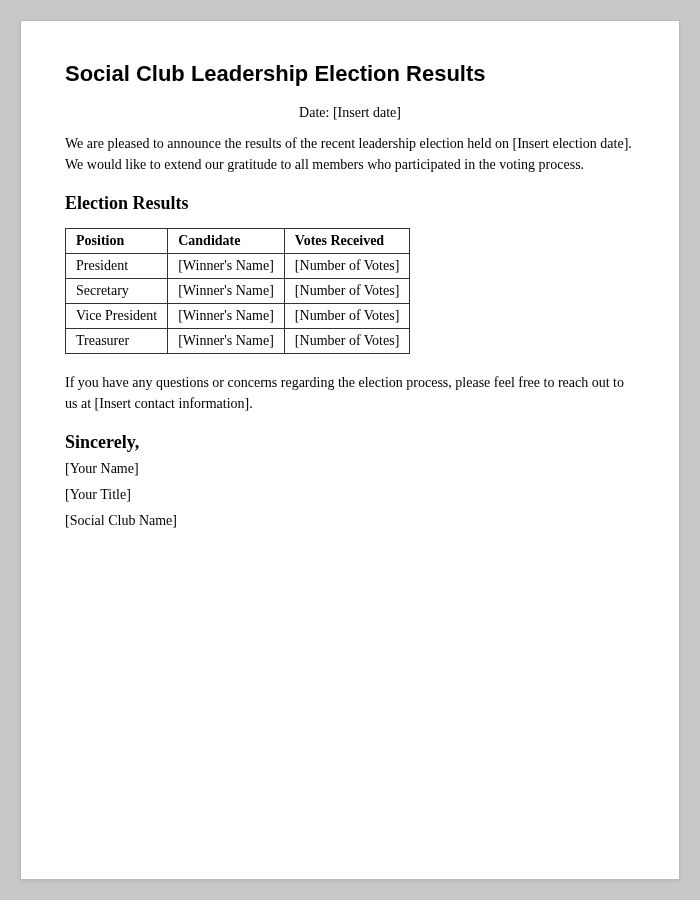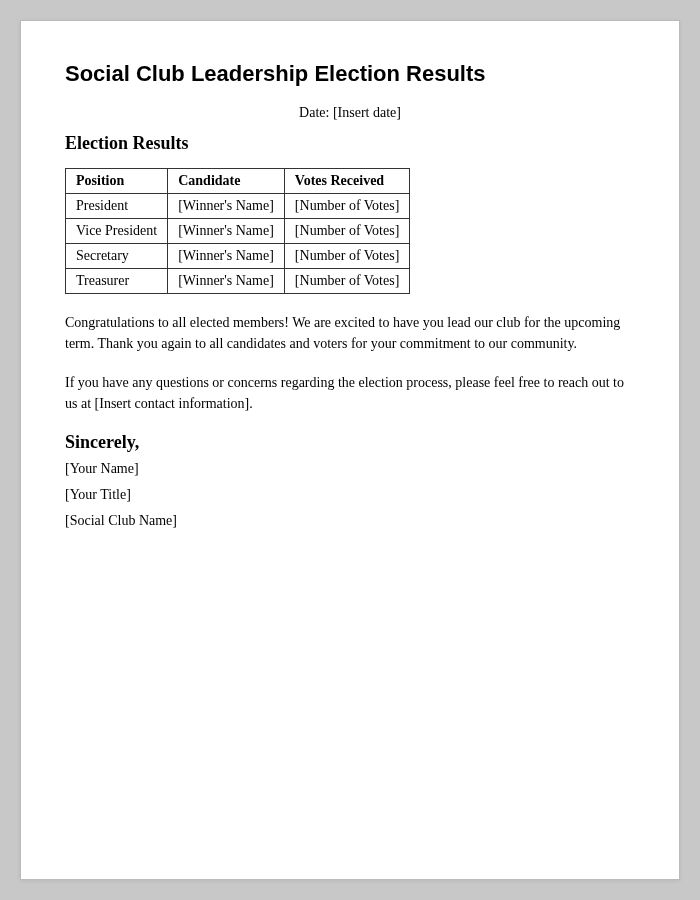--- a/index.html
+++ b/index.html
@@ -101,56 +101,56 @@
 </head>
 <body>
 
 <div class="page">
 
   <div class="doc-title">Social Club Leadership Election Results</div>
 
   <div class="date-line">Date: [Insert date]</div>
 
 
+  <div class="body-paragraph">We are pleased to announce the results of the recent leadership election held on [Insert election date]. We would like to extend our gratitude to all members who participated in the voting process.</div>
 
   <div class="section-heading">Election Results</div>
 
   <table class="results-table">
     <thead>
       <tr>
         <th>Position</th>
         <th>Candidate</th>
         <th>Votes Received</th>
       </tr>
     </thead>
     <tbody id="table-body">
     <tr>
           <td>President</td>
           <td>[Winner's Name]</td>
           <td>[Number of Votes]</td>
         </tr>
         <tr>
-          <td>Vice President</td>
+          <td>Secretary</td>
           <td>[Winner's Name]</td>
           <td>[Number of Votes]</td>
         </tr>
         <tr>
-          <td>Secretary</td>
+          <td>Vice President</td>
           <td>[Winner's Name]</td>
           <td>[Number of Votes]</td>
         </tr>
         <tr>
           <td>Treasurer</td>
           <td>[Winner's Name]</td>
           <td>[Number of Votes]</td>
         </tr>
       </tbody>
   </table>
 
-  <div class="body-paragraph">Congratulations to all elected members! We are excited to have you lead our club for the upcoming term. Thank you again to all candidates and voters for your commitment to our community.</div>
 
   <div class="body-paragraph">If you have any questions or concerns regarding the election process, please feel free to reach out to us at [Insert contact information].</div>
 
   <div class="closing-line">Sincerely,</div>
 
   <div class="signature-block">
     <div class="signature-line">[Your Name]</div>
     <div class="signature-line">[Your Title]</div>
     <div class="signature-line">[Social Club Name]</div>
   </div>

